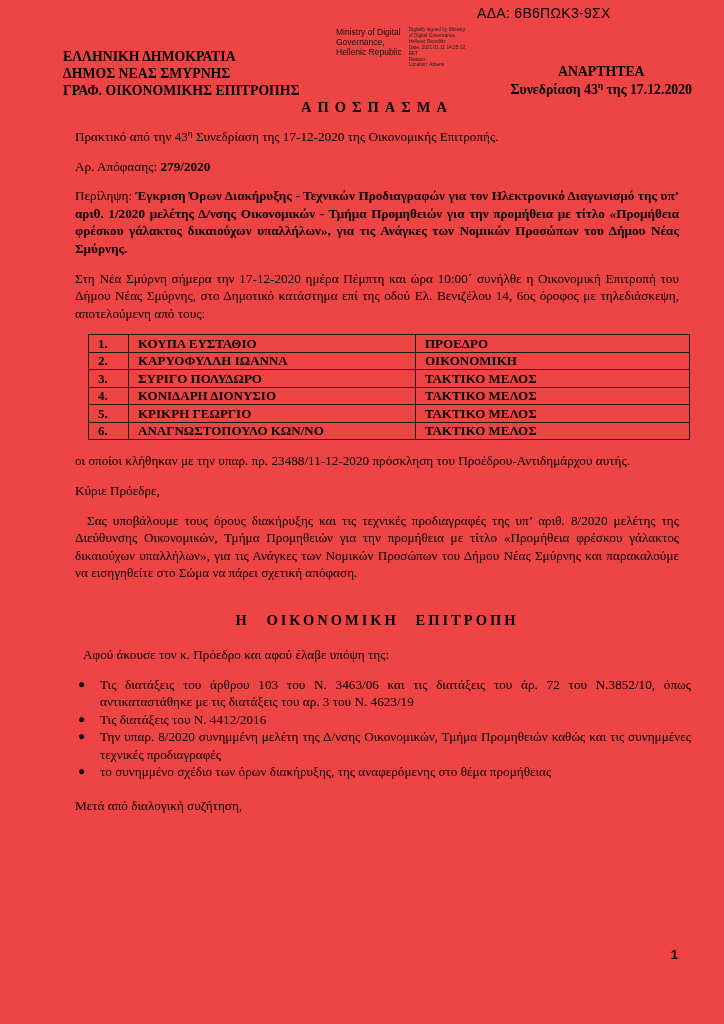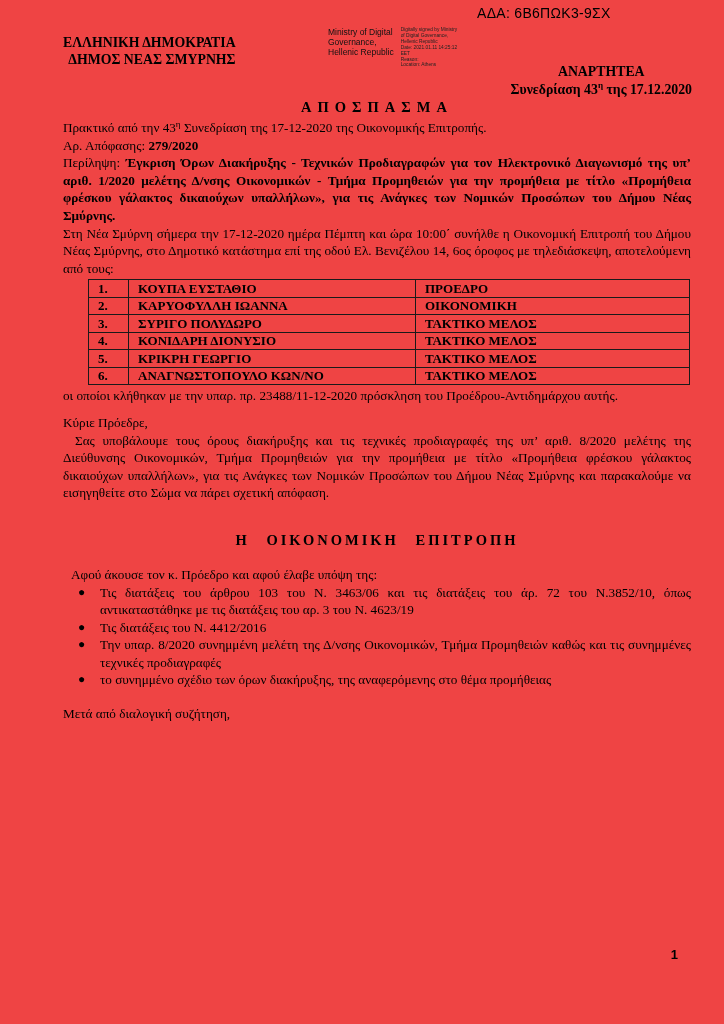--- a/index.html
+++ b/index.html
@@ -14,42 +14,42 @@
     line-height:17.6px;
     overflow:hidden;
   }
   
   .ada{
     position:absolute;left:477px;top:5px;
     font-family:"Liberation Sans", sans-serif;
     font-size:14px;letter-spacing:.3px;white-space:nowrap;
   }
   .sig{
-    position:absolute;left:328px;top:27px;
+    position:absolute;left:336px;top:27px;
     display:flex;gap:7px;
     font-family:"Liberation Sans", sans-serif;
   }
   .sig-authority{font-size:8.5px;line-height:10px;white-space:pre-line;color:#111;}
   .sig-details{font-size:4.8px;line-height:5.9px;white-space:pre-line;color:#222;}
   .hdr-left{
-    position:absolute;left:63px;top:34px;
-    font-weight:bold;font-size:13.8px;line-height:17.2px;white-space:nowrap;text-align:right;
+    position:absolute;left:63px;top:48px;
+    font-weight:bold;font-size:13.8px;line-height:17.2px;white-space:nowrap;
   }
   .hdr-right{
     position:absolute;right:32px;top:63px;
     text-align:center;font-weight:bold;font-size:13.8px;line-height:17.5px;white-space:nowrap;
   }
   .top-spacer{height:99px;}
   
   .content{padding:0 33px 0 63px;text-align:justify;}
   .doc-title{
     text-align:center;font-weight:bold;font-size:14.5px;
     letter-spacing:6px;margin:0 0 3px 0;line-height:17px;
   }
-  p{margin:0;}
+  p{margin:12px;}
   sup{font-size:9px;line-height:0;}
   .b{font-weight:bold;}
   .indent12{text-indent:12px;}
   .indent8{text-indent:8px;}
   .mt10{margin-top:9px;}
   
   table.members{
     border-collapse:collapse;
     margin:2px 0 2px 25px;
     width:602px;
@@ -100,20 +100,21 @@
 Hellenic Republic
 Date: 2021.01.11 14:25:12
 EET
 Reason:
 Location: Athens</div>
   </div>
 
   <div class="hdr-left">
     <div>ΕΛΛΗΝΙΚΗ ΔΗΜΟΚΡΑΤΙΑ</div>
     <div>ΔΗΜΟΣ ΝΕΑΣ ΣΜΥΡΝΗΣ</div>
+    <div>ΓΡΑΦ. ΟΙΚΟΝΟΜΙΚΗΣ ΕΠΙΤΡΟΠΗΣ</div>
   </div>
 
   <div class="hdr-right">
     <div>ΑΝΑΡΤΗΤΕΑ</div>
     <div><span>Συνεδρίαση 43</span><sup>η</sup><span> της 17.12.2020</span></div>
   </div>
 
   <div class="top-spacer"></div>
 
   <div class="content">

